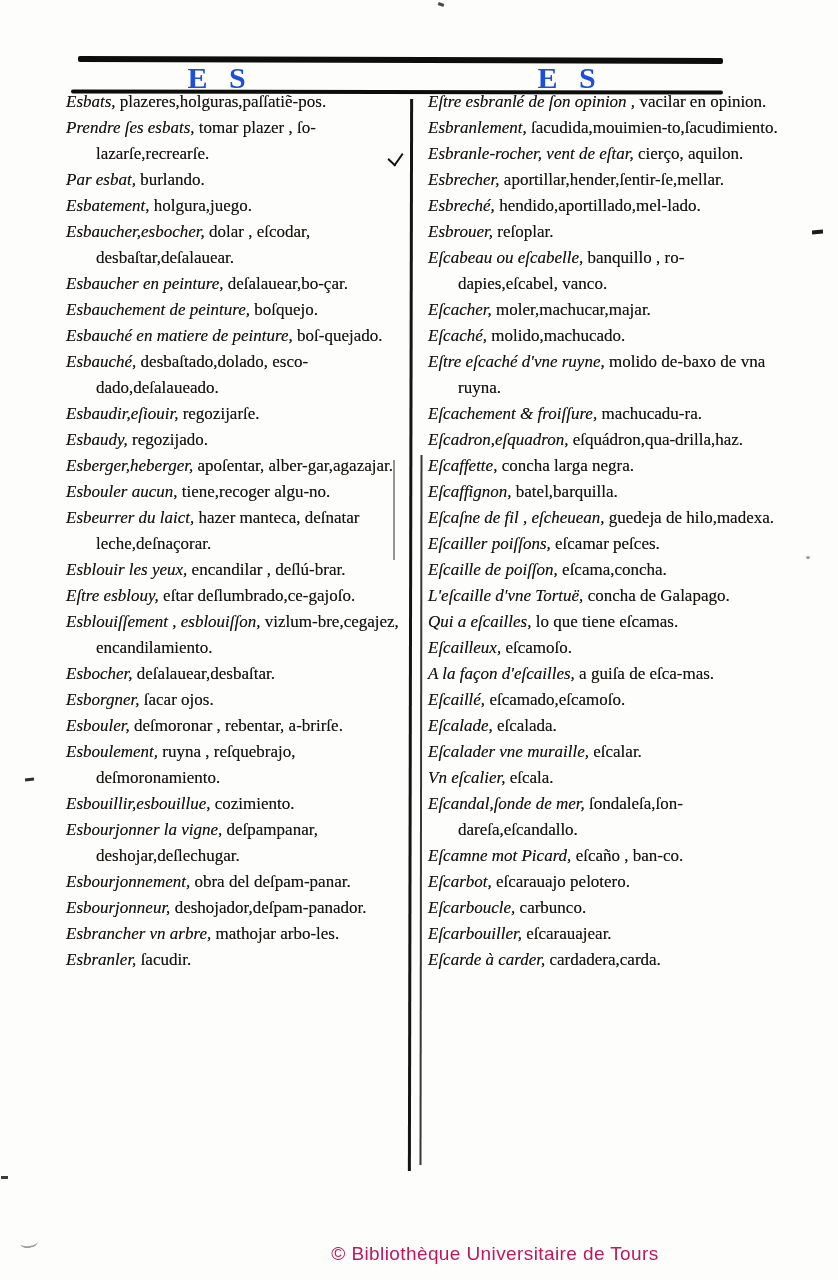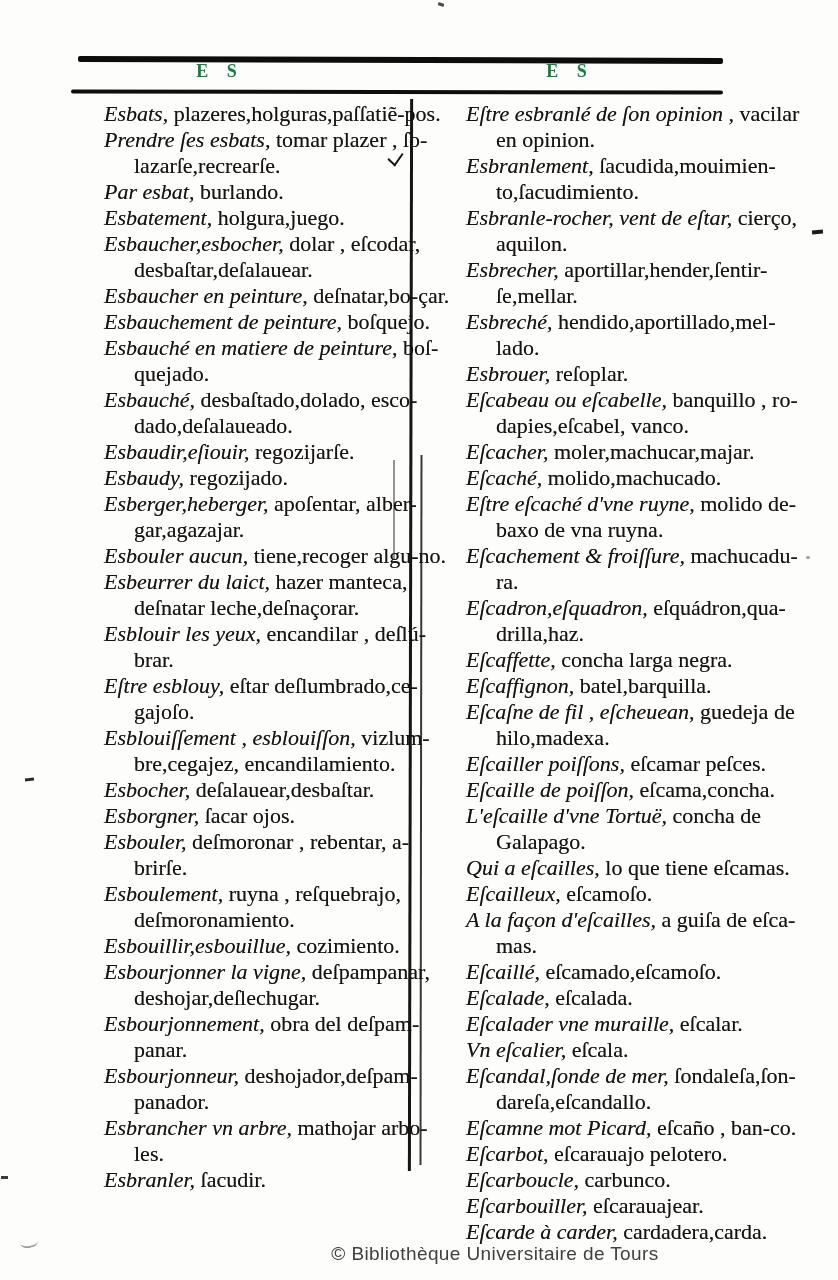--- a/index.html
+++ b/index.html
@@ -9,46 +9,45 @@
     font-family:"Liberation Serif","DejaVu Serif",serif;
     color:#161310;
   }
   
   .rule{position:absolute;background:#0d0d0d;border-radius:2px;}
   .rule-top{left:78px;top:57px;width:645px;height:6px;transform:rotate(.18deg);}
   .rule-mid{left:71px;top:90px;width:652px;height:4px;transform:rotate(.10deg);}
   
   .running-head{
     position:absolute;top:61px;width:140px;text-align:center;
-    font-size:18px;letter-spacing:7px;font-weight:bold;color:#15803d;
+    font-size:30px;letter-spacing:7px;font-weight:bold;color:#1d4ed8;
   }
   .rh-left{left:150px;}
   .rh-right{left:500px;}
   
   .divider{position:absolute;background:#151515;}
   .divider-main{left:409px;top:99px;width:3px;height:1072px;transform:rotate(.12deg);}
   .divider-second{left:420px;top:455px;width:2px;height:710px;opacity:.85;transform:rotate(.08deg);}
   .divider-sliver{left:393px;top:460px;width:2px;height:100px;opacity:.45;}
   
   .col{
-    position:absolute;top:101px;font-size:22px;line-height:26px;
+    position:absolute;top:89px;font-size:17px;line-height:26px;
     text-rendering:optimizeLegibility;
-    margin-left:38px;
   }
   .col-left{left:66px;width:346px;}
   .col-right{left:428px;width:352px;}
   .entry{padding-left:30px;text-indent:-30px;margin:0;
          text-shadow:0 0 .5px rgba(20,15,10,.55);}
   .entry .head{font-style:italic;}
   .entry .def{font-style:normal;}
   
   .watermark{
     position:absolute;left:280px;top:1243px;width:430px;text-align:center;
     font-family:"Liberation Sans","DejaVu Sans",sans-serif;
-    font-size:19px;color:#404040;letter-spacing:.4px;
+    font-size:19px;color:#be185d;letter-spacing:.4px;
   }
   
   .artifact{position:absolute;}
   .a-checkmark{left:388px;top:152px;width:13px;height:8px;
     border-left:2.5px solid #101010;border-bottom:2.5px solid #101010;
     transform:rotate(-55deg) skewX(-8deg);}
   .a-dash-r1{left:812px;top:230px;width:11px;height:4px;background:#1c1c1c;transform:rotate(-4deg);}
   .a-dot-r2{left:806px;top:556px;width:4px;height:3px;background:#9a9a96;border-radius:50%;}
   .a-dash-l1{left:25px;top:778px;width:9px;height:3px;background:#2e2e2c;transform:rotate(-6deg);}
   .a-dash-l2{left:1px;top:1176px;width:7px;height:3px;background:#3a3a38;}
@@ -71,21 +70,21 @@
   <div class="divider divider-main"></div>
   <div class="divider divider-second"></div>
   <div class="divider divider-sliver"></div>
 
   <div class="col col-left">
       <div class="entry"><span class="head">Esbats,</span> <span class="def">plazeres,holguras,paſſatiẽ-pos.</span></div>
       <div class="entry"><span class="head">Prendre ſes esbats,</span> <span class="def">tomar plazer , ſo-lazarſe,recrearſe.</span></div>
       <div class="entry"><span class="head">Par esbat,</span> <span class="def">burlando.</span></div>
       <div class="entry"><span class="head">Esbatement,</span> <span class="def">holgura,juego.</span></div>
       <div class="entry"><span class="head">Esbaucher,esbocher,</span> <span class="def">dolar , eſcodar, desbaſtar,deſalauear.</span></div>
-      <div class="entry"><span class="head">Esbaucher en peinture,</span> <span class="def">deſnatar,bo-çar.</span></div>
+      <div class="entry"><span class="head">Esbaucher en peinture,</span> <span class="def">deſalauear,bo-çar.</span></div>
       <div class="entry"><span class="head">Esbauchement de peinture,</span> <span class="def">boſquejo.</span></div>
       <div class="entry"><span class="head">Esbauché en matiere de peinture,</span> <span class="def">boſ-quejado.</span></div>
       <div class="entry"><span class="head">Esbauché,</span> <span class="def">desbaſtado,dolado, esco-dado,deſalaueado.</span></div>
       <div class="entry"><span class="head">Esbaudir,eſiouir,</span> <span class="def">regozijarſe.</span></div>
       <div class="entry"><span class="head">Esbaudy,</span> <span class="def">regozijado.</span></div>
       <div class="entry"><span class="head">Esberger,heberger,</span> <span class="def">apoſentar, alber-gar,agazajar.</span></div>
       <div class="entry"><span class="head">Esbouler aucun,</span> <span class="def">tiene,recoger algu-no.</span></div>
       <div class="entry"><span class="head">Esbeurrer du laict,</span> <span class="def">hazer manteca, deſnatar leche,deſnaçorar.</span></div>
       <div class="entry"><span class="head">Esblouir les yeux,</span> <span class="def">encandilar , deſlú-brar.</span></div>
       <div class="entry"><span class="head">Eſtre esblouy,</span> <span class="def">eſtar deſlumbrado,ce-gajoſo.</span></div>

